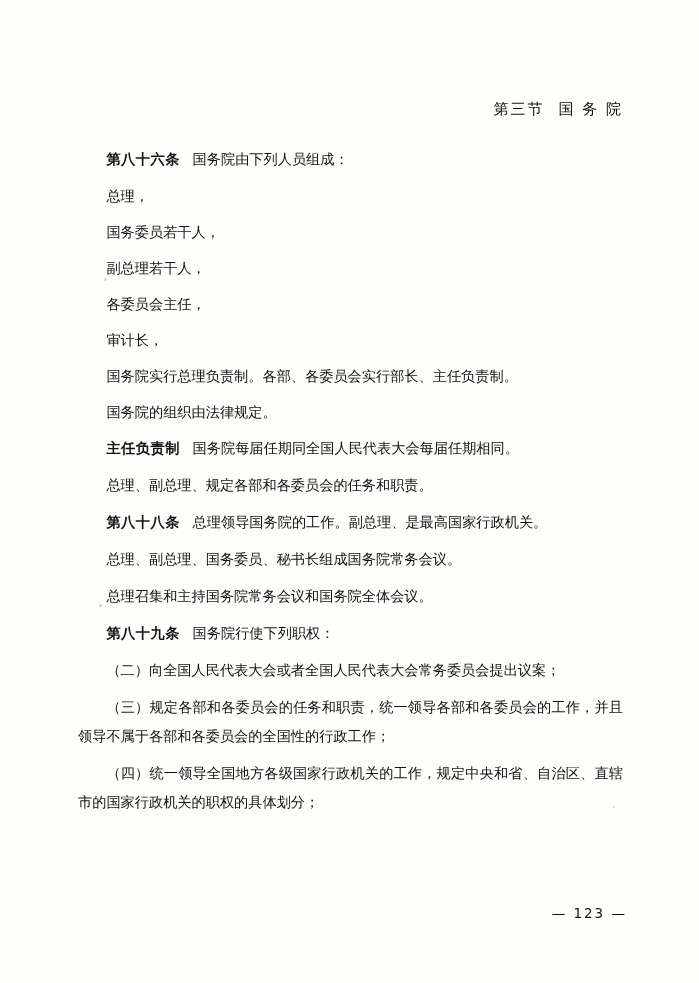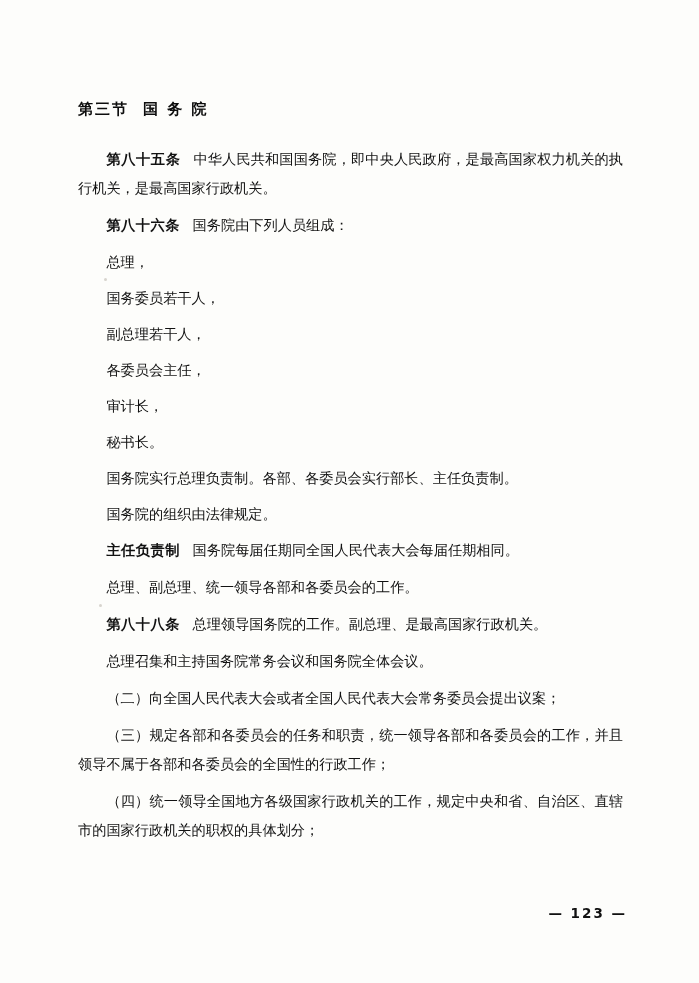--- a/index.html
+++ b/index.html
@@ -22,23 +22,23 @@
     padding: 0;
     background: #fdfdfb;
   }
   .content {
     position: absolute;
     left: 78px;
     top: 100px;
     width: 545px;
   }
   .section-title {
-    text-align: left;
+    text-align: right;
     font-size: 15px;
-    font-weight: bold;
+    font-weight: normal;
     letter-spacing: 2px;
     margin: 0 0 26px 0;
     color: #0d0d0d;
   }
   .section-title .gap {
     display: inline-block;
     width: 14px;
   }
   p.para {
     margin: 0 0 8px 0;
@@ -62,21 +62,20 @@
     display: inline-block;
     width: 0.9em;
   }
   .pagenum {
     position: absolute;
     right: 72px;
     bottom: 62px;
     font-size: 13.5px;
     letter-spacing: 2px;
     color: #111111;
-    font-weight: bold;
   }
   .speck {
     position: absolute;
     background: #c9c6bd;
     border-radius: 50%;
     opacity: 0.75;
   }
 </style>
 </head>
 <body>
@@ -86,48 +85,48 @@
   <div class="speck" style="left:104px; top:278px; width:3px; height:3px;"></div>
   <div class="speck" style="left:99px; top:604px; width:3px; height:3px;"></div>
   <div class="speck" style="left:613px; top:806px; width:2px; height:2px;"></div>
 
   <div class="content">
 
     <div class="section-title">
       <span>第三节</span><span class="gap"></span><span>国 务 院</span>
     </div>
 
-    <p class="para indent">
-      <span class="art-no">第八十五条</span><span class="art-sp"></span><span>中华人民共和国国务院，即中央人民政府，是最高国家权力机关的执行机关，是最高国家行政机关。</span>
-    </p>
 
     <p class="para indent">
       <span class="art-no">第八十六条</span><span class="art-sp"></span><span>国务院由下列人员组成：</span>
     </p>
 
     <p class="para indent tight">总理，</p>
     <p class="para indent tight">国务委员若干人，</p>
     <p class="para indent tight">副总理若干人，</p>
     <p class="para indent tight">各委员会主任，</p>
     <p class="para indent tight">审计长，</p>
-    <p class="para indent tight">秘书长。</p>
 
     <p class="para indent tight">国务院实行总理负责制。各部、各委员会实行部长、主任负责制。</p>
     <p class="para indent tight">国务院的组织由法律规定。</p>
 
     <p class="para indent">
       <span class="art-no">主任负责制</span><span class="art-sp"></span><span>国务院每届任期同全国人民代表大会每届任期相同。</span>
     </p>
-    <p class="para indent">总理、副总理、统一领导各部和各委员会的工作。</p>
+    <p class="para indent">总理、副总理、规定各部和各委员会的任务和职责。</p>
 
     <p class="para indent">
       <span class="art-no">第八十八条</span><span class="art-sp"></span><span>总理领导国务院的工作。副总理、是最高国家行政机关。</span>
     </p>
+    <p class="para indent">总理、副总理、国务委员、秘书长组成国务院常务会议。</p>
     <p class="para indent">总理召集和主持国务院常务会议和国务院全体会议。</p>
 
+    <p class="para indent">
+      <span class="art-no">第八十九条</span><span class="art-sp"></span><span>国务院行使下列职权：</span>
+    </p>
 
     <p class="para indent">（二）向全国人民代表大会或者全国人民代表大会常务委员会提出议案；</p>
     <p class="para indent">（三）规定各部和各委员会的任务和职责，统一领导各部和各委员会的工作，并且领导不属于各部和各委员会的全国性的行政工作；</p>
     <p class="para indent">（四）统一领导全国地方各级国家行政机关的工作，规定中央和省、自治区、直辖市的国家行政机关的职权的具体划分；</p>
 
   </div>
 
   <div class="pagenum">— 123 —</div>
 
 </div>

